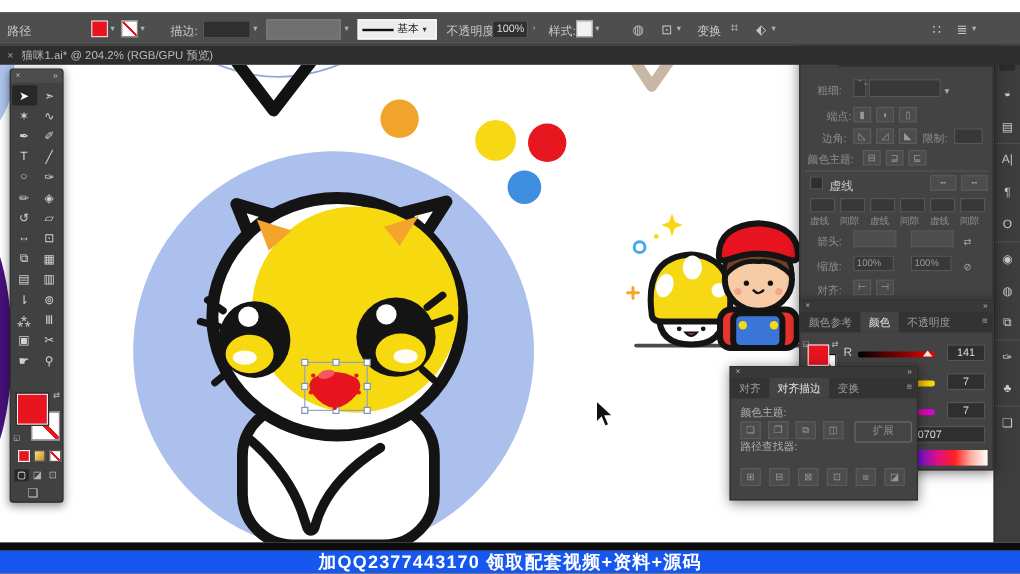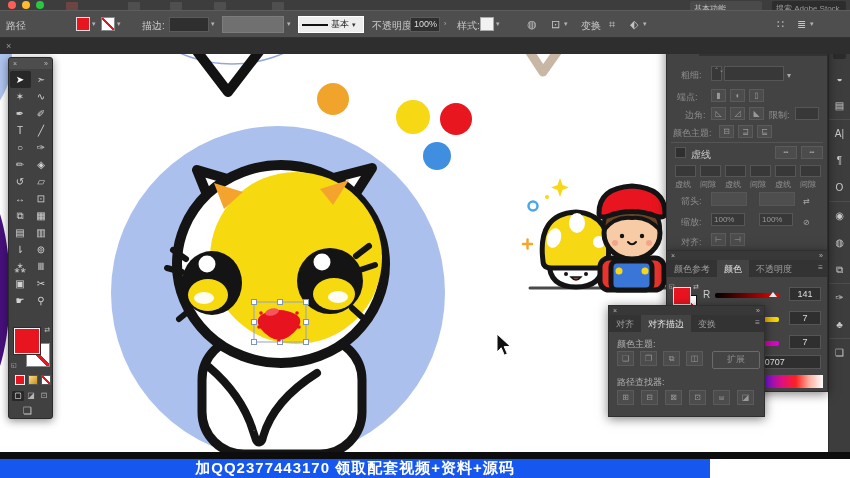--- a/index.html
+++ b/index.html
@@ -71,21 +71,21 @@
   .chval{position:absolute;left:122px;top:0;width:32px;height:14px;background:#2f2f2f;border:1px solid #555;
          color:#ddd;font-size:9px;text-align:center;line-height:13px;box-sizing:border-box;}
   #spectrum{position:absolute;left:88px;top:124px;width:68px;height:13px;
             background:linear-gradient(90deg,#1a1ae0,#8812c8,#e01080,#ff2020,#ffb0a0,#ffffff);}
   #hexbox{position:absolute;left:88px;top:104px;width:66px;height:14px;background:#2f2f2f;border:1px solid #555;
           color:#ddd;font-size:9px;line-height:13px;padding-left:4px;box-sizing:border-box;}
   #pf-expand{position:absolute;left:103px;top:45px;width:46px;height:16px;border:1px solid #6a6a6a;border-radius:2px;
              color:#8f8f8f;font-size:9px;text-align:center;line-height:15px;background:#444;}
   
   #blackbar{left:0;top:452px;width:850px;height:7px;background:#0d0d0d;z-index:40;}
-  #bluebar{left:0;top:459px;width:710px;height:19px;background:#1657f0;z-index:40;display:flex;
+  #bluebar{left:0;top:459px;width:850px;height:19px;background:#1657f0;z-index:40;display:flex;
            align-items:center;justify-content:center;color:#fff;font-size:15px;font-weight:bold;letter-spacing:1px;}
   #cv{left:0;top:54px;z-index:1;}
 </style>
 </head>
 <body>
 
 <div id="app">
 
   <svg id="cv" class="abs" width="850" height="398" viewBox="0 54 850 398">
     <rect x="0" y="54" width="850" height="398" fill="#ffffff"></rect>
@@ -182,32 +182,20 @@
       <circle cx="622" cy="236" r="2.2" fill="#141414"></circle>
         <circle cx="642" cy="236" r="2.2" fill="#141414"></circle>
       <circle cx="615" cy="243" r="3" fill="#f2a58c"></circle>
         <circle cx="649" cy="243" r="3" fill="#f2a58c"></circle>
       <path d="M 628 242 Q 632 246.5 636 242" fill="none" stroke="#141414" stroke-width="2" stroke-linecap="round"></path>
     </g>
 
     <path d="M 497 334 l 0 18 l 4.2 -4.2 l 3.1 7.4 l 3 -1.4 l -3.1 -7.2 l 6.2 -0.2 Z" fill="#111" stroke="#fff" stroke-width="1"></path>
   </svg>
 
-  <div id="menustrip" class="abs">
-    <span class="tl" style="left:8px;background:#ff5f57"></span>
-    <span class="tl" style="left:22px;background:#febc2e"></span>
-    <span class="tl" style="left:36px;background:#28c840"></span>
-    <span class="ghost" style="left:66px;background:#8a4a4a"></span>
-    <span class="ghost" style="left:128px"></span>
-    <span class="ghost" style="left:170px"></span>
-    <span class="ghost" style="left:214px"></span>
-    <span class="ghost" style="left:272px"></span>
-    <span id="ws-dd">基本功能</span>
-    <span id="srch">搜索 Adobe Stock</span>
-  </div>
 
   <div id="ctrlbar" class="abs">
     <span class="clbl" style="left:6px">路径</span>
     <span class="sw" style="left:76px;background:#e8141f;border:1px solid #ddd"></span>
     <span class="chev" style="left:92px">▾</span>
     <span class="sw" style="left:101px;background:#fff;border:1px solid #888;background-image:linear-gradient(45deg,transparent 44%,#e8141f 44%,#e8141f 56%,transparent 56%)"></span>
     <span class="chev" style="left:117px">▾</span>
     <span class="clbl" style="left:142px">描边:</span>
     <span class="fld" style="left:169px;top:6px;width:40px;height:15px"></span>
     <span class="chev" style="left:211px">▾</span>
@@ -231,20 +219,21 @@
     <span class="cicon" style="left:609px">⌗</span>
     <span class="cicon" style="left:630px">⬖</span>
     <span class="chev" style="left:643px">▾</span>
     <span class="cicon" style="left:777px">∷</span>
     <span class="cicon" style="left:797px">≣</span>
     <span class="chev" style="left:810px">▾</span>
   </div>
 
   <div id="tabstrip" class="abs">
     <span style="position:absolute;left:6px;top:3px;font-size:9px;color:#9a9a9a">×</span>
+    <span style="position:absolute;left:18px;top:2px;font-size:9.5px;color:#b9b9b9">猫咪1.ai* @ 204.2% (RGB/GPU 预览)</span>
   </div>
 
   <div id="toolbar" class="abs">
     <div id="tb-head">
       <span>×</span>
       <span>»</span>
     </div>
     <div id="tool-grid">
         <div class="tool active">➤</div>
         <div class="tool">➣</div>
@@ -335,21 +324,21 @@
       <span class="ptab">透明度</span>
       <span class="ptab">渐变</span>
       <span class="spacer"></span>
       <span class="pticon">»|</span>
       <span class="pticon">≡</span>
     </div>
     <span class="plbl" style="left:14px;top:30px">粗细:</span>
     <span class="pfield" style="left:44px;top:27px;width:11px;height:15px;font-size:6px;line-height:7px;text-align:center">⌃⌄</span>
     <span class="pfield" style="left:57px;top:27px;width:60px;height:15px"></span>
     <span class="pticon" style="position:absolute;left:120px;top:29px">▾</span>
-    <span class="plbl" style="left:10px;top:52px">端点:</span>
+    <span class="plbl" style="left:22px;top:52px">端点:</span>
     <span></span>
     <span class="plbl" style="left:18px;top:70px">边角:</span>
     <span></span>
     <span class="plbl" style="left:102px;top:70px">限制:</span>
     <span class="pfield" style="left:128px;top:68px;width:24px;height:13px"></span>
     <span class="plbl" style="left:6px;top:88px">颜色主题:</span>
     <span></span>
     <div style="position:absolute;left:4px;top:103px;width:152px;height:1px;background:#555"></div>
     <span class="pfield" style="left:8px;top:108px;width:11px;height:11px;background:#2f2f2f"></span>
     <span class="plbl" style="left:24px;top:109px;color:#c9c9c9;font-size:10px">虚线</span>
@@ -431,21 +420,21 @@
     <div class="ptabs">
       <span class="ptab">对齐</span>
       <span class="ptab active">对齐描边</span>
       <span class="ptab">变换</span>
       <span class="spacer"></span>
       <span class="pticon">≡</span>
     </div>
     <span class="plbl" style="left:8px;top:32px;color:#b0b0b0">颜色主题:</span>
     <span></span>
     <div id="pf-expand">扩展</div>
-    <span class="plbl" style="left:8px;top:70px;color:#b0b0b0">路径查找器:</span>
+    <span class="plbl" style="left:8px;top:60px;color:#b0b0b0">路径查找器:</span>
     <span></span>
   <span class="pbtn" style="left: 8px; top: 45px; width: 17px; height: 15px; line-height: 14px;">❏</span><span class="pbtn" style="left: 31px; top: 45px; width: 17px; height: 15px; line-height: 14px;">❐</span><span class="pbtn" style="left: 54px; top: 45px; width: 17px; height: 15px; line-height: 14px;">⧉</span><span class="pbtn" style="left: 77px; top: 45px; width: 17px; height: 15px; line-height: 14px;">◫</span><span class="pbtn" style="left: 8px; top: 84px; width: 17px; height: 15px; line-height: 14px;">⊞</span><span class="pbtn" style="left: 32px; top: 84px; width: 17px; height: 15px; line-height: 14px;">⊟</span><span class="pbtn" style="left: 56px; top: 84px; width: 17px; height: 15px; line-height: 14px;">⊠</span><span class="pbtn" style="left: 80px; top: 84px; width: 17px; height: 15px; line-height: 14px;">⊡</span><span class="pbtn" style="left: 104px; top: 84px; width: 17px; height: 15px; line-height: 14px;">⧈</span><span class="pbtn" style="left: 128px; top: 84px; width: 17px; height: 15px; line-height: 14px;">◪</span></div>
 
   <div id="blackbar" class="abs"></div>
   <div id="bluebar" class="abs">
     <span>加QQ2377443170 领取配套视频+资料+源码</span>
   </div>
 </div>
 
 </body></html>

